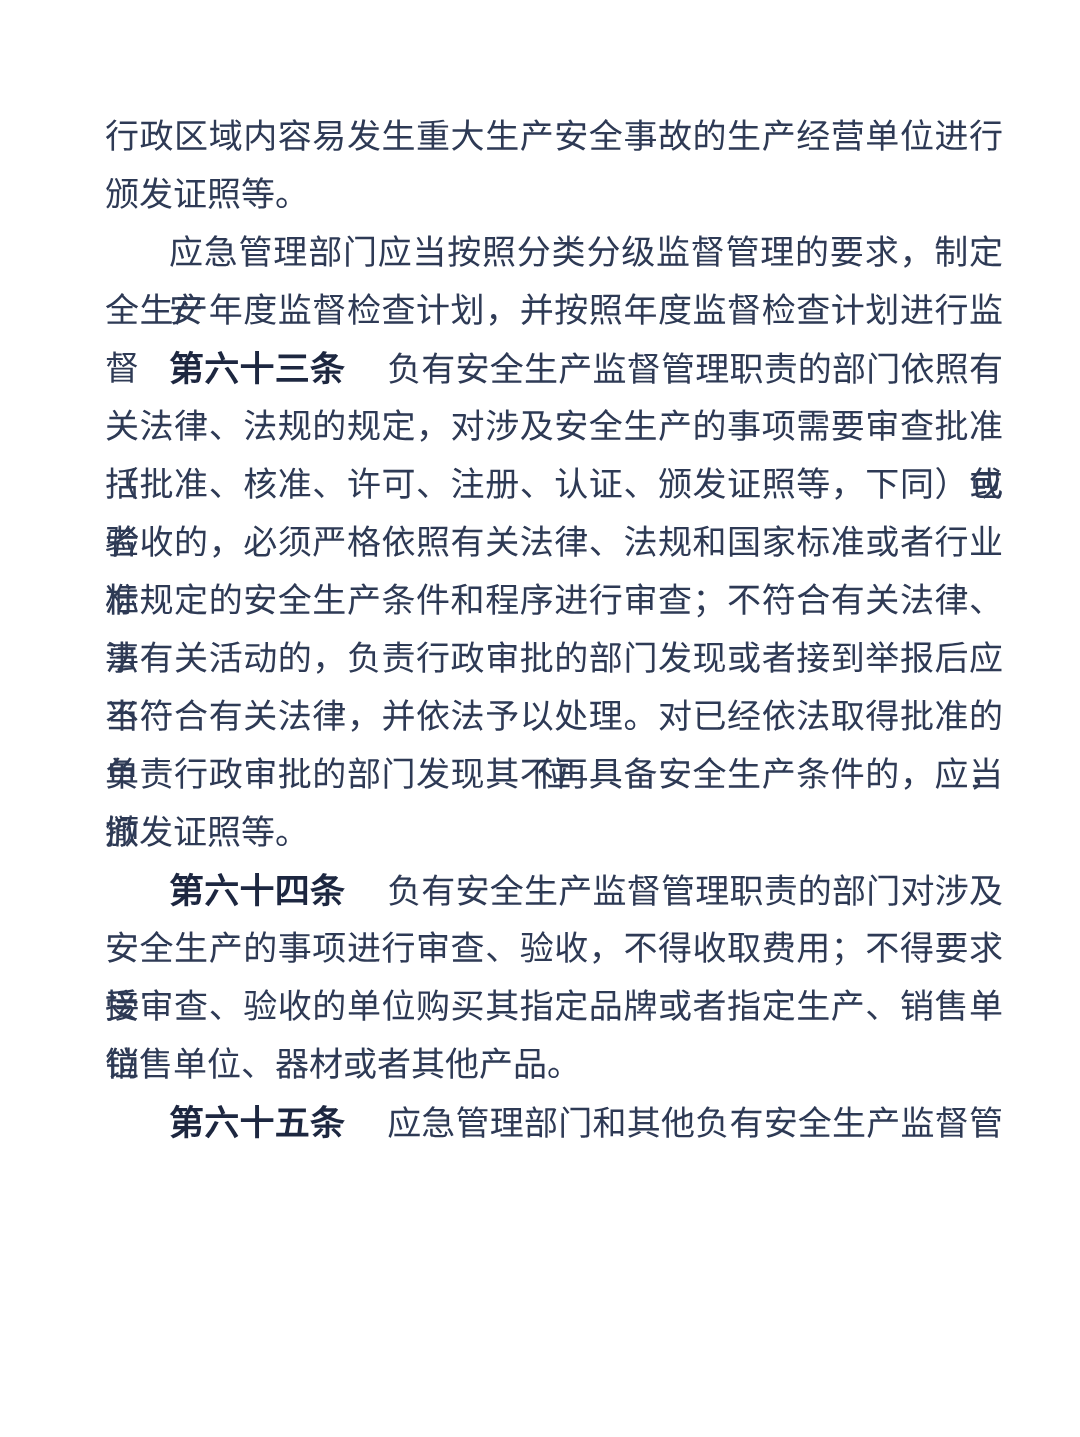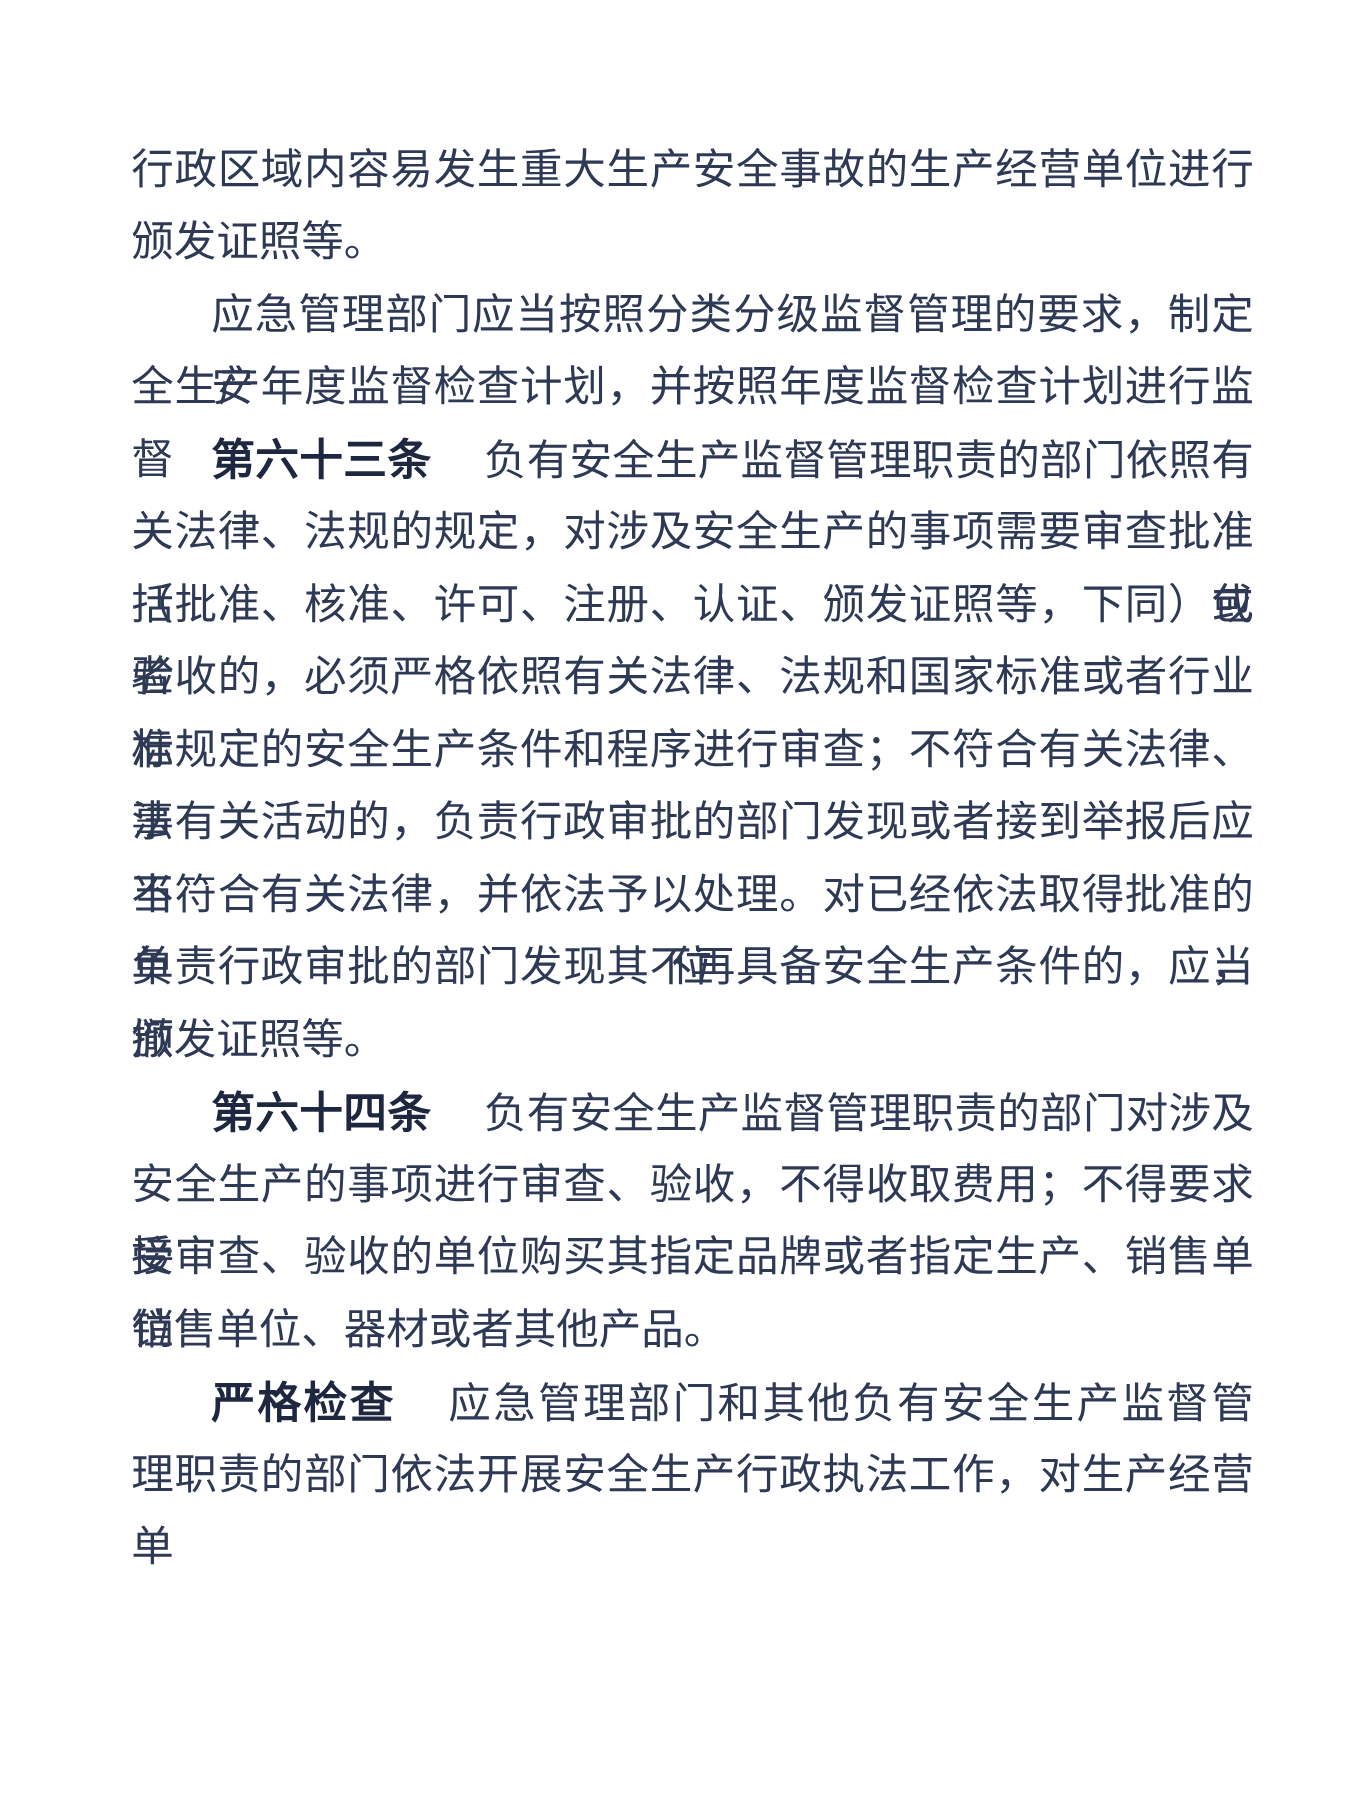--- a/index.html
+++ b/index.html
@@ -65,16 +65,15 @@
       <div class="line fill"><span>验收的，必须严格依照有关法律、法规和国家标准或者行业标</span></div>
       <div class="line fill"><span>准规定的安全生产条件和程序进行审查；不符合有关法律、法</span></div>
       <div class="line fill"><span>事有关活动的，负责行政审批的部门发现或者接到举报后应当</span></div>
       <div class="line fill"><span>不符合有关法律，并依法予以处理。对已经依法取得批准的单位，</span></div>
       <div class="line fill"><span>负责行政审批的部门发现其不再具备安全生产条件的，应当撤</span></div>
       <div class="line"><span>颁发证照等。</span></div>
       <div class="line indent fill"><span class="article-head">第六十四条</span><span>负有安全生产监督管理职责的部门对涉及</span></div>
       <div class="line fill"><span>安全生产的事项进行审查、验收，不得收取费用；不得要求接</span></div>
       <div class="line fill"><span>受审查、验收的单位购买其指定品牌或者指定生产、销售单位</span></div>
       <div class="line"><span>销售单位、器材或者其他产品。</span></div>
-      <div class="line indent fill"><span class="article-head">严格检查</span><span>应急管理部门和其他负有安全生产监督管</span></div>
-      <div class="line fill"><span>理职责的部门依法开展安全生产行政执法工作，对生产经营单</span></div>
+      <div class="line indent fill"><span class="article-head">第六十五条</span><span>应急管理部门和其他负有安全生产监督管</span></div>
     </div>
 </div>
 
 </body></html>

